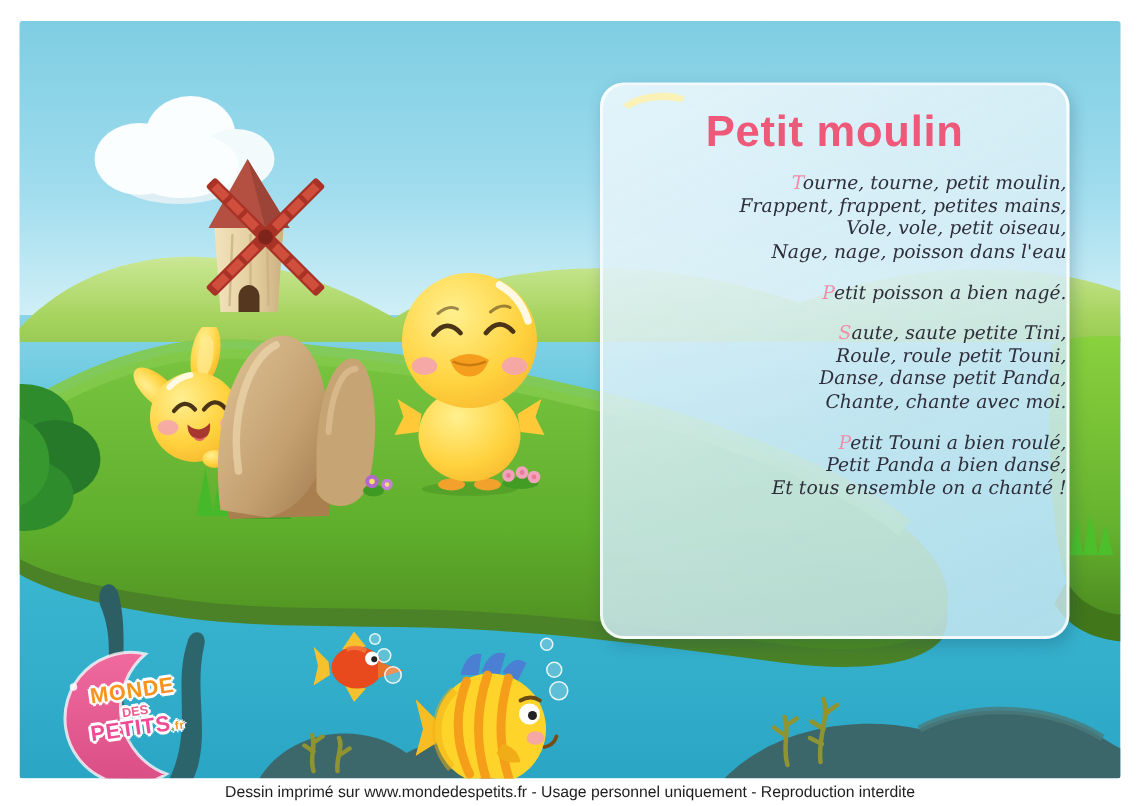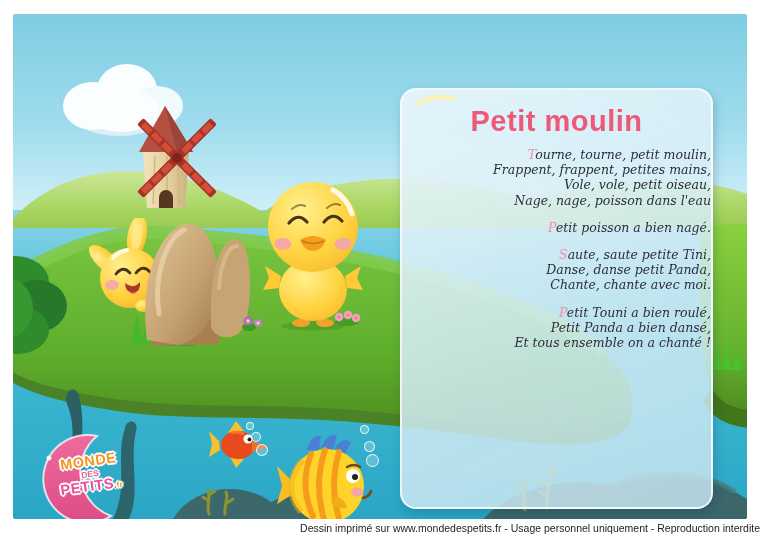--- a/index.html
+++ b/index.html
@@ -12,21 +12,21 @@
     position:absolute;left:13px;top:14px;width:734px;height:505px;overflow:hidden;
     background:linear-gradient(to bottom,#7ecde2 0%,#9fdcee 22%,#cdeef6 38%,#e9f8fb 46%,#eaf8fb 100%);
     border-radius:2px;
   }
   .abs{position:absolute;}
   svg{display:block;}
   
   .cloud{left:36px;top:40px;}
   
   .card{
-    position:absolute;left:400px;top:88px;width:313px;height:421px;
+    position:absolute;left:400px;top:55px;width:313px;height:371px;
     background:linear-gradient(155deg,rgba(233,246,251,0.93) 0%,rgba(208,234,243,0.86) 60%,rgba(198,229,240,0.84) 100%);
     border:2px solid rgba(255,255,255,0.78);
     border-radius:16px;
     box-shadow:2px 4px 10px rgba(20,60,90,0.25);
     box-sizing:border-box;
     text-align:center;
   }
   .card-shine{
     position:absolute;left:9px;top:5px;width:42px;height:16px;
     border:5px solid transparent;border-top:5px solid rgba(250,240,178,0.95);
@@ -60,21 +60,21 @@
   }
   
   .bubble{
     position:absolute;border-radius:50%;
     border:1.5px solid rgba(255,255,255,0.85);
     background:rgba(255,255,255,0.22);
   }
   
   .footer{
     position:absolute;left:0;top:520px;width:760px;height:16px;
-    text-align:right;font-size:10.5px;line-height:16px;color:#1d1d1d;
+    text-align:center;font-size:10.5px;line-height:16px;color:#1d1d1d;
   }
 </style>
 </head>
 <body>
 
 <div class="scene">
 
   <svg class="abs" style="left:0;top:0;" width="734" height="505" viewBox="0 0 734 505">
     <defs>
       <linearGradient id="gHill" x1="0" y1="0" x2="0" y2="1">
@@ -376,20 +376,21 @@
       <p class="line">Tourne, tourne, petit moulin,</p>
       <p class="line">Frappent, frappent, petites mains,</p>
       <p class="line">Vole, vole, petit oiseau,</p>
       <p class="line">Nage, nage, poisson dans l'eau</p>
     </div>
     <div class="stanza">
       <p class="line">Petit poisson a bien nagé.</p>
     </div>
     <div class="stanza">
       <p class="line">Saute, saute petite Tini,</p>
+      <p class="line">Roule, roule petit Touni,</p>
       <p class="line">Danse, danse petit Panda,</p>
       <p class="line">Chante, chante avec moi.</p>
     </div>
     <div class="stanza">
       <p class="line">Petit Touni a bien roulé,</p>
       <p class="line">Petit Panda a bien dansé,</p>
       <p class="line">Et tous ensemble on a chanté !</p>
     </div>
   </div>
 </div>

